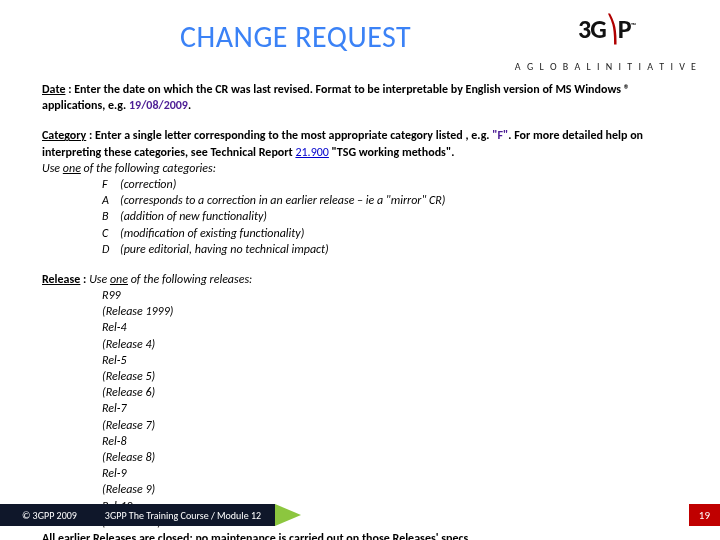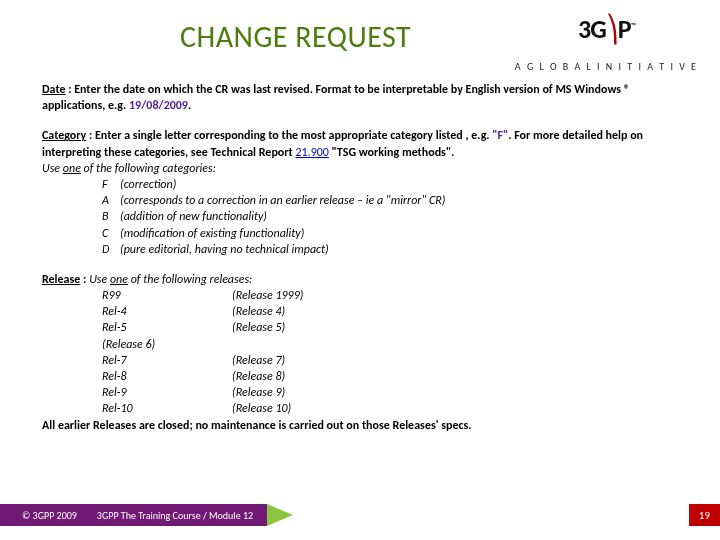--- a/index.html
+++ b/index.html
@@ -11,21 +11,21 @@
     overflow: hidden;
   }
   .header {
     display: flex;
     justify-content: space-between;
     align-items: flex-start;
     padding: 18px 30px 6px 180px;
   }
   .title {
     font-size: 30px;
-    color: #4d7c0f;
+    color: #3b82f6;
     font-weight: 400;
     letter-spacing: 0.5px;
   }
   .logo {
     position: absolute;
     top: 16px; right: 22px;
     text-align: center;
     line-height: 1;
   }
   .logo-mark {
@@ -51,39 +51,39 @@
   }
   .section { margin-bottom: 14px; }
   .label { text-decoration: underline; font-weight: 700; }
   .bold { font-weight: 700; }
   .italic { font-style: italic; }
   .red-bold { color: #4c1d95; font-weight: 700; }
   .link { color: #0000cc; text-decoration: underline; }
   .cat-row { padding-left: 60px; display: flex; }
   .cat-code { width: 18px; flex-shrink: 0; font-style: italic; }
   .cat-desc { font-style: italic; }
-  .rel-row { padding-left: 60px; display: flex; }
+  .rel-row { padding-left: 60px; display: flex; flex-direction: column; }
   .rel-code { width: 130px; font-style: italic; }
   .rel-desc { font-style: italic; }
 
   .footer {
     position: absolute;
     left: 0; right: 0; bottom: 14px;
     height: 22px;
     display: flex;
     align-items: stretch;
   }
   .footer-left {
-    background: #701a75;
+    background: #0f172a;
     color: #fff;
     font-size: 10px;
     padding: 4px 14px 4px 22px;
     display: flex;
     align-items: center;
-    gap: 20px;
+    gap: 28px;
     position: relative;
     flex: 0 0 auto;
   }
   .footer-left::after {
     content: "";
     position: absolute;
     right: -26px; top: 0;
     border-top: 11px solid transparent;
     border-bottom: 11px solid transparent;
     border-left: 26px solid #8cc63f;

